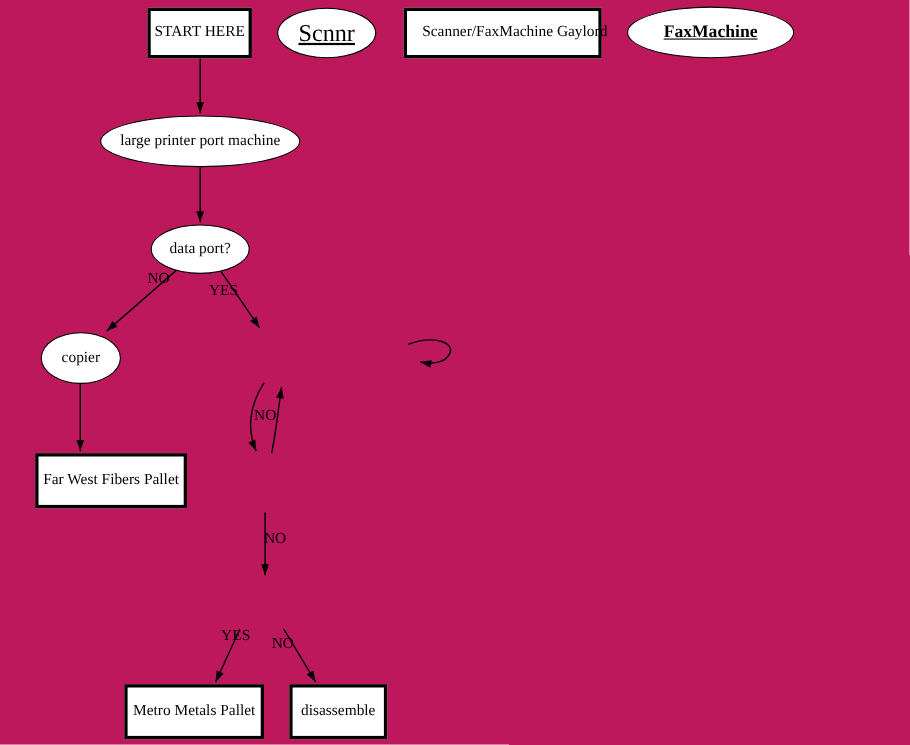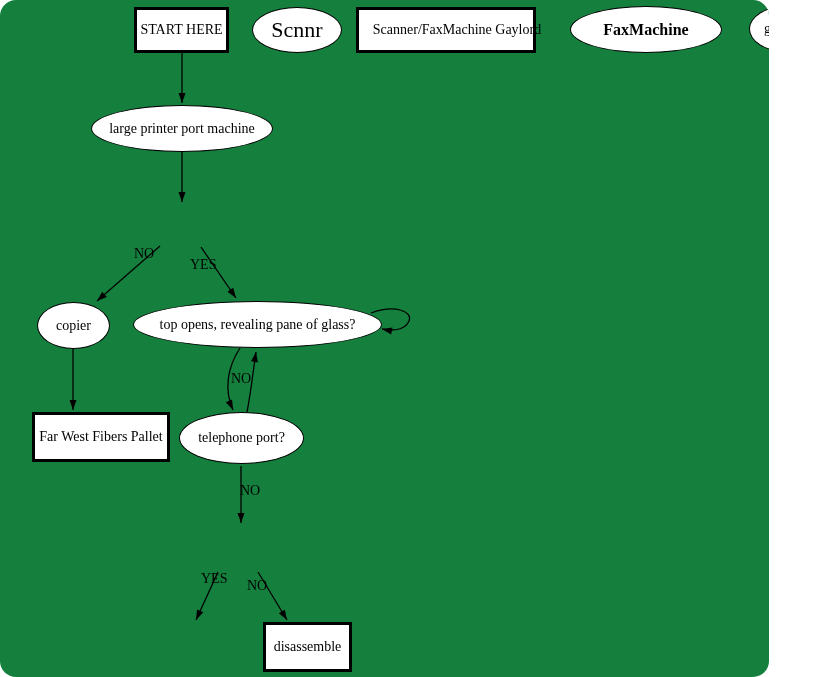--- a/index.html
+++ b/index.html
@@ -1,52 +1,51 @@
 <!DOCTYPE html>
 <html><head>
 <meta charset="utf-8">
 <style>
   html, body { margin: 0; padding: 0; background: #ffffff; }
   #canvas {
     position: relative;
-    width: 769px;
+    width: 827px;
     height: 677px;
-    background: #15803d;
+    background: #be185d;
     font-family: "Liberation Serif", serif;
     color: #000;
     overflow: hidden;
-    border-radius: 16px;
   }
   #edges {
     position: absolute;
     left: 0; top: 0;
     width: 827px; height: 677px;
   }
   .node {
     position: absolute;
     display: flex;
     align-items: center;
     justify-content: center;
     text-align: center;
     box-sizing: border-box;
     background: #ffffff;
     font-size: 14px;
     line-height: 1.1;
     white-space: nowrap;
   }
   .box    { border: 3px solid #000; }
   .ellipse{ border: 1px solid #000; border-radius: 50%; }
-  .ellipse.thick { border-width: 1.5px; }
+  .ellipse.thick { border-width: 1.5px; text-decoration: underline; }
   .big-label  { font-size: 22px; }
   .bold-label { font-size: 16px; font-weight: bold; }
 
   
   #n-start    { left: 134px; top: 7px;   width: 95px;  height: 46px; }
   #n-scnnr    { left: 252px; top: 7px;   width: 90px;  height: 46px; }
-  #n-scangay  { left: 356px; top: 7px;   width: 180px; height: 46px; padding-left: 22px; }
+  #n-scangay  { left: 367px; top: 7px;   width: 180px; height: 46px; padding-left: 22px; }
   #n-fax      { left: 570px; top: 6px;   width: 152px; height: 47px; }
   #n-gaylord  { left: 749px; top: 6px;   width: 73px;  height: 46px; }
   #n-printer  { left: 91px;  top: 105px; width: 182px; height: 47px; }
   #n-dataport { left: 137px; top: 204px; width: 90px;  height: 45px; }
   #n-copier   { left: 37px;  top: 302px; width: 73px;  height: 47px; }
   #n-topopens { left: 133px; top: 301px; width: 249px; height: 47px; }
   #n-farwest  { left: 4px;   top: 412px; width: 138px; height: 50px; margin-left: 28px; }
   #n-telport  { left: 179px; top: 412px; width: 125px; height: 52px; }
   #n-leaking  { left: 166px; top: 525px; width: 150px; height: 48px; }
   #n-metro    { left: 113px; top: 622px; width: 127px; height: 50px; }
@@ -88,26 +87,25 @@
       <path d="M241,466 L241,523" marker-end="url(#ah)"></path>
       <path d="M218,572 L196,620" marker-end="url(#ah)"></path>
       <path d="M258,572 L287,620" marker-end="url(#ah)"></path>
     </g>
   </svg>
 
   <div class="node box" id="n-start">START HERE</div>
   <div class="node ellipse thick big-label" id="n-scnnr">Scnnr</div>
   <div class="node box" id="n-scangay">Scanner/FaxMachine Gaylord</div>
   <div class="node ellipse thick bold-label" id="n-fax">FaxMachine</div>
-  <div class="node ellipse thick" id="n-gaylord">gaylord</div>
   <div class="node ellipse" id="n-printer">large printer port machine</div>
+  <div class="node ellipse" id="n-dataport">data port?</div>
   <div class="node ellipse" id="n-copier">copier</div>
-  <div class="node ellipse" id="n-topopens">top opens, revealing pane of glass?</div>
   <div class="node box" id="n-farwest">Far West Fibers Pallet</div>
-  <div class="node ellipse" id="n-telport">telephone port?</div>
+  <div class="node box" id="n-metro">Metro Metals Pallet</div>
   <div class="node box" id="n-disasm">disassemble</div>
 
   <div class="edge-label" id="l-dp-no">NO</div>
   <div class="edge-label" id="l-dp-yes">YES</div>
   <div class="edge-label" id="l-mid-no">NO</div>
   <div class="edge-label" id="l-tel-no">NO</div>
   <div class="edge-label" id="l-leak-yes">YES</div>
   <div class="edge-label" id="l-leak-no">NO</div>
 
 </div>

